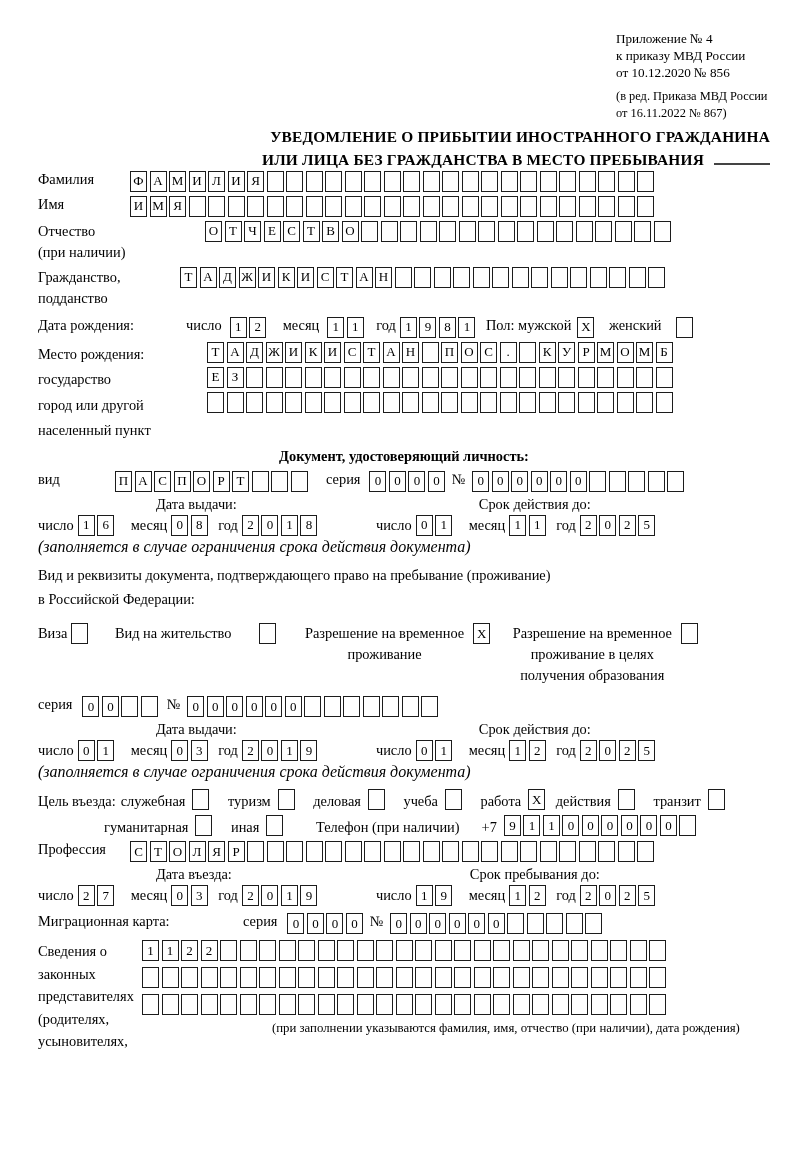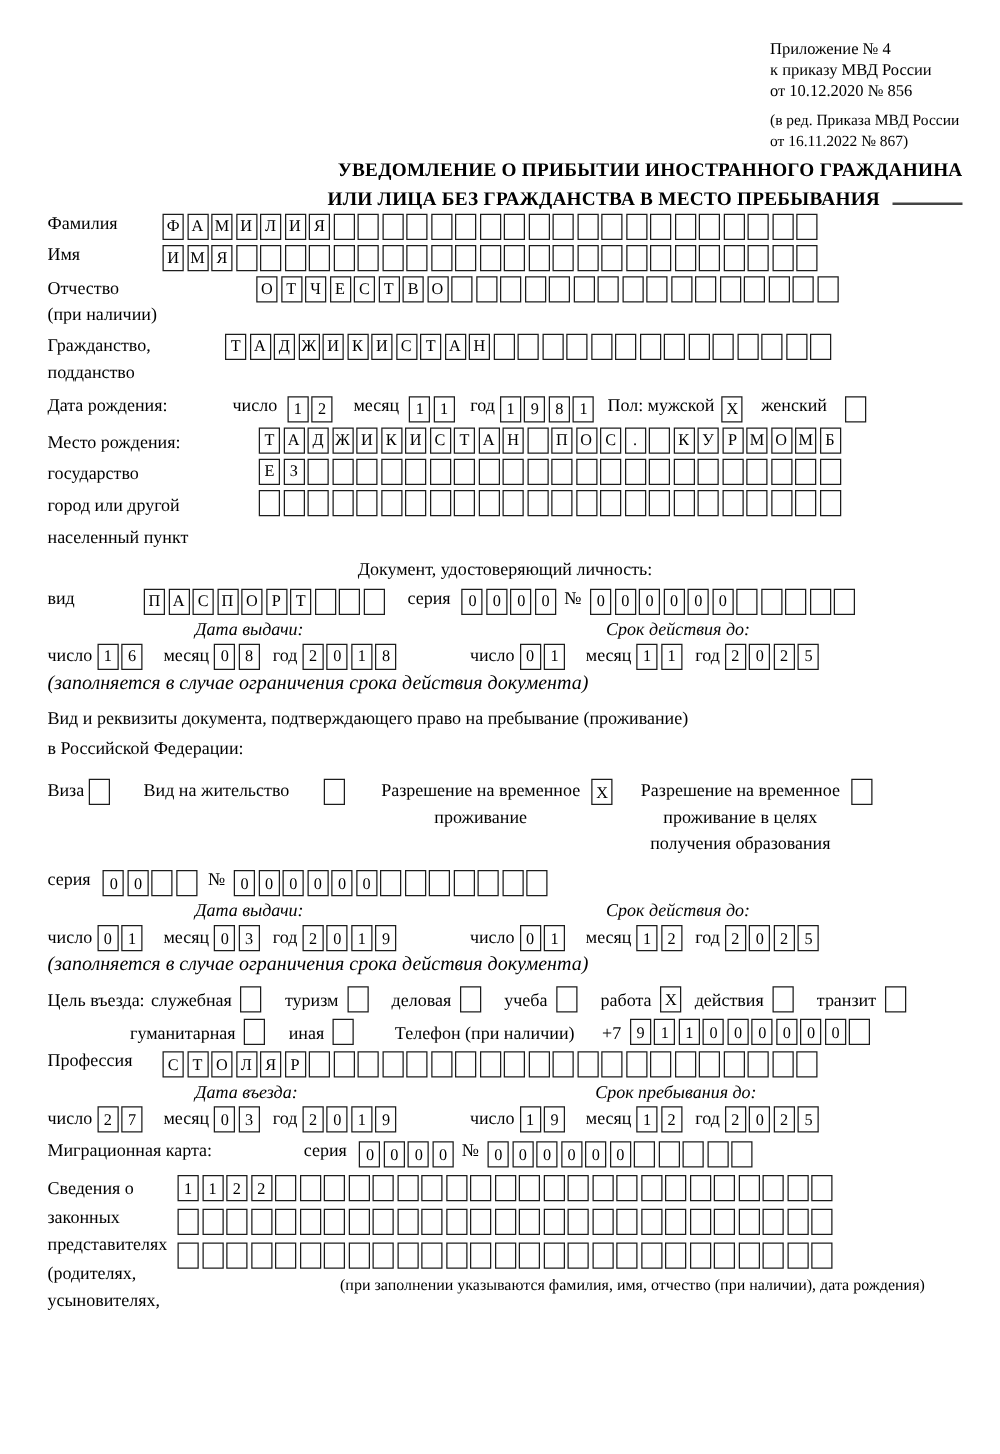--- a/index.html
+++ b/index.html
@@ -24,21 +24,21 @@
   .lbl { font-size:14.4px; flex:0 0 auto; }
   .grid { display:flex; flex:0 0 auto; }
   .cell {
     display:inline-flex; align-items:center; justify-content:center;
     width:17px; height:21px; border:1.7px solid #1c1c1c; margin-right:2.5px;
     font-size:13px; flex:0 0 auto; background:#fff;
   }
   .lblblock { font-size:14.4px; line-height:21px; flex:0 0 auto; }
   .gcol .grid { margin-bottom:4px; }
 
-  .dlr { display:flex; font-size:14.4px; margin:3px 0 2px 0;font-style:italic; }
+  .dlr { display:flex; font-size:14.4px; margin:3px 0 2px 0; }
   .daterow { display:flex; align-items:center; margin-bottom:2px; }
   .daterow .lbl { margin-right:4px; }
   .noteR { text-align:left; font-size:16px; margin:1px 4px 8px 0;font-style:italic; }
 
   .para { font-size:14.4px; line-height:1.65; margin-top:6px; }
 
   .optrow { display:flex; align-items:flex-start; margin:12px 0 10px 0; }
   .opt { display:flex; align-items:flex-start; }
   .optlbl { font-size:14.4px; text-align:center; line-height:1.45; }
   .opt .grid { margin-left:9px; margin-top:0; }
@@ -314,21 +314,21 @@
           <span class="cell"></span>
           <span class="cell"></span>
           <span class="cell"></span>
           <span class="cell"></span>
           <span class="cell"></span>
           <span class="cell"></span>
         </div>
     </span>
   </div>
 
-  <div style="text-align:center; font-weight:normal; font-size:14.4px; margin:2px 0 6px 0">Документ, удостоверяющий личность:</div>
+  <div style="text-align:center; font-weight:bold; font-size:14.4px; margin:2px 0 6px 0">Документ, удостоверяющий личность:</div>
 
   <div class="row">
     <span class="lbl" style="width:77px">вид</span>
     <span class="grid">
         <span class="cell">П</span>
         <span class="cell">А</span>
         <span class="cell">С</span>
         <span class="cell">П</span>
         <span class="cell">О</span>
         <span class="cell">Р</span>

